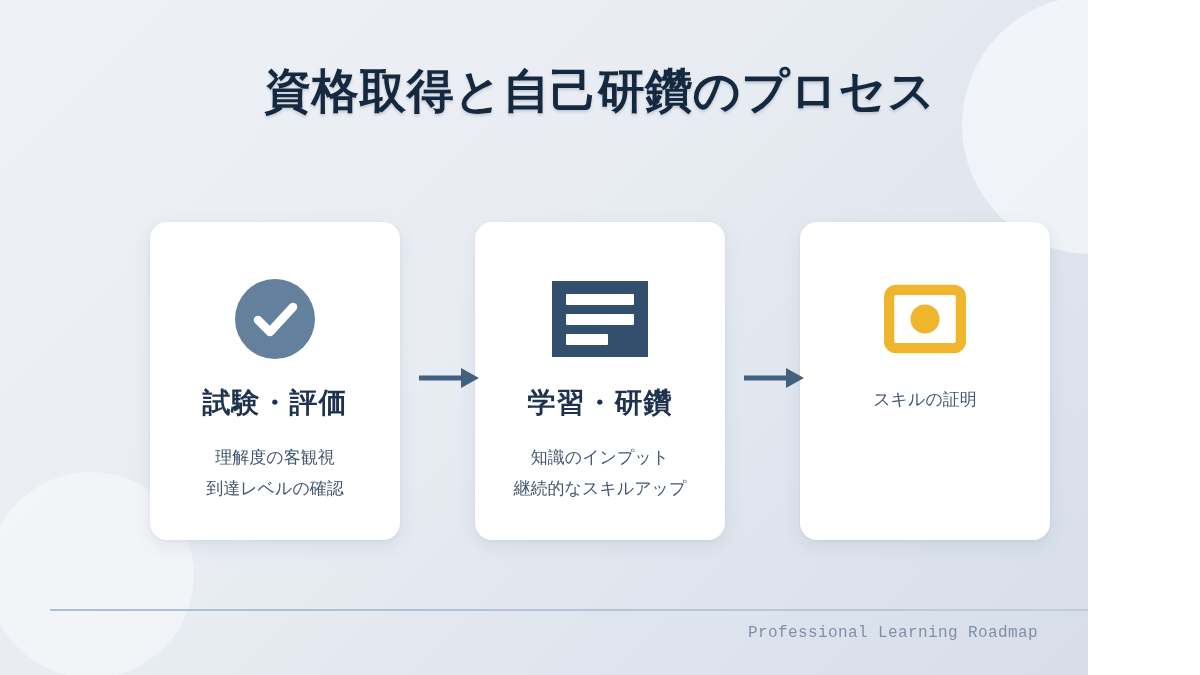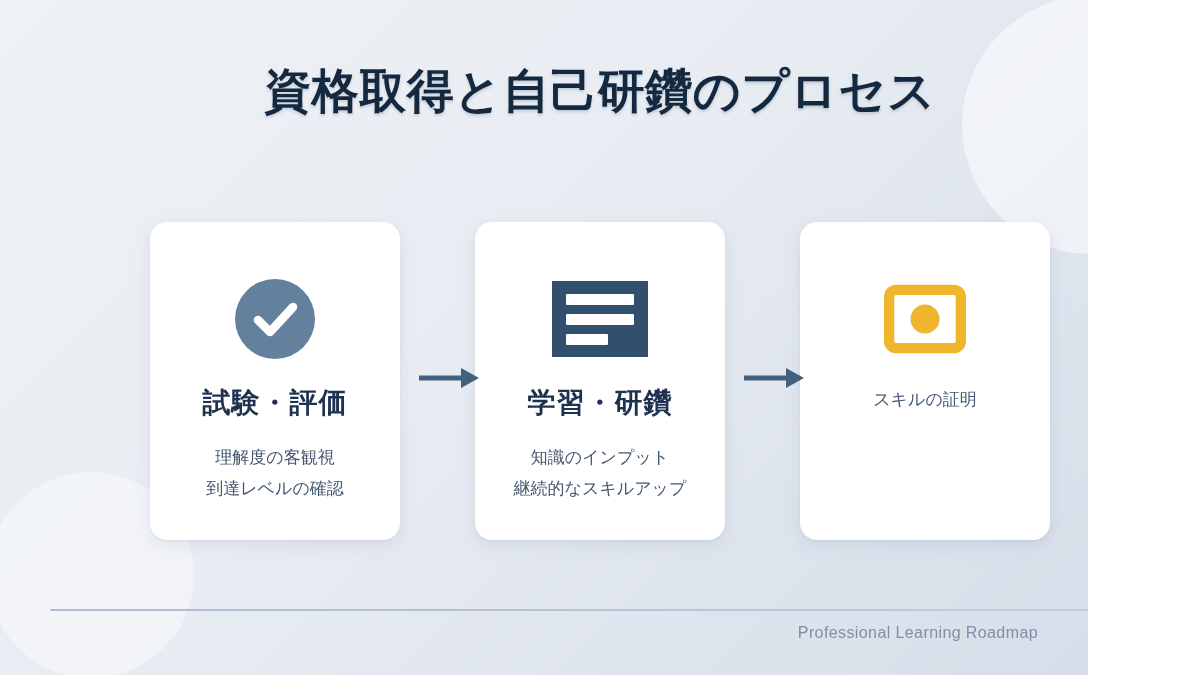--- a/index.html
+++ b/index.html
@@ -130,20 +130,21 @@
     background:linear-gradient(90deg,#aebdd2 0%,#b7c4d6 55%,#c3cedd 100%);
     border-radius:1px;
   }
   .footer-text {
     position:absolute;
     right:50px; top:624px;
     font-size:16px;
     color:#7e90a8;
     letter-spacing:0.4px;
     white-space:nowrap;
+    font-family:Liberation Mono, monospace;
   }
 </style>
 </head>
 <body>
 
 <div id="slide">
 
   <div class="deco deco-tr"></div>
   <div class="deco deco-bl"></div>
 

